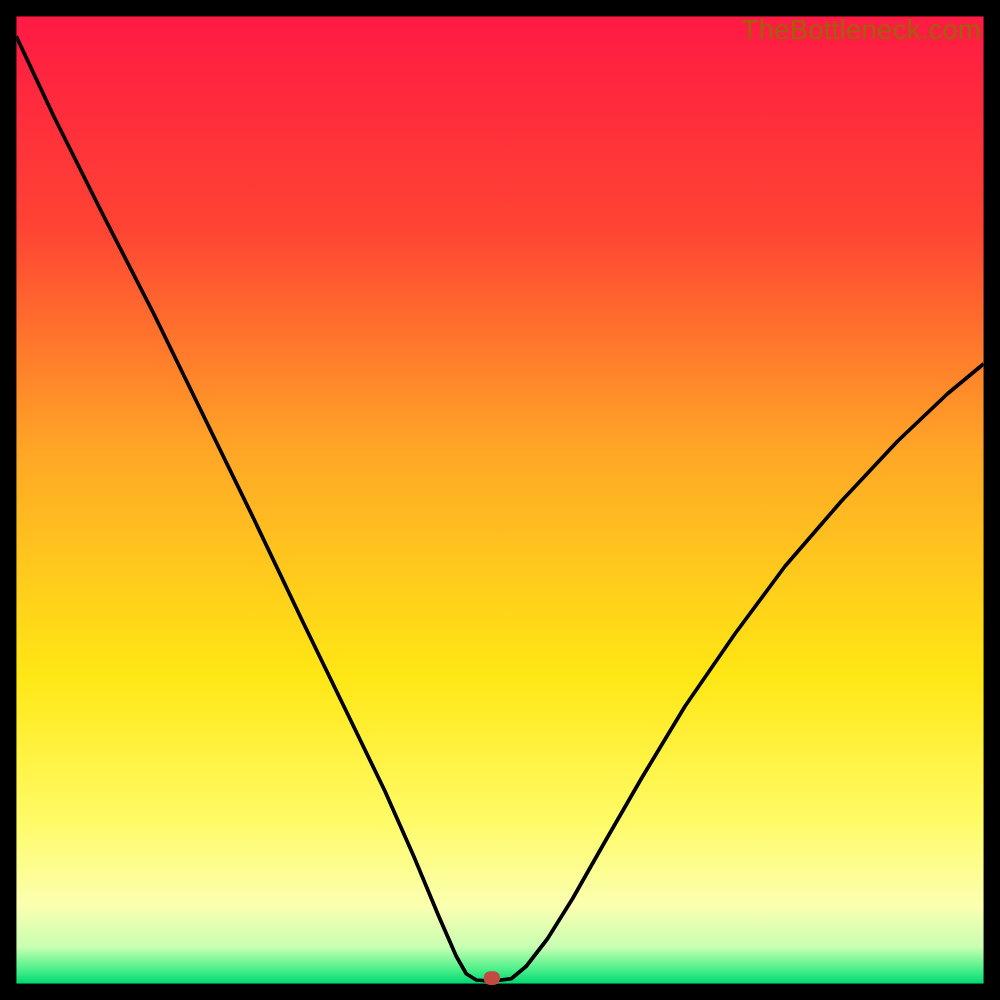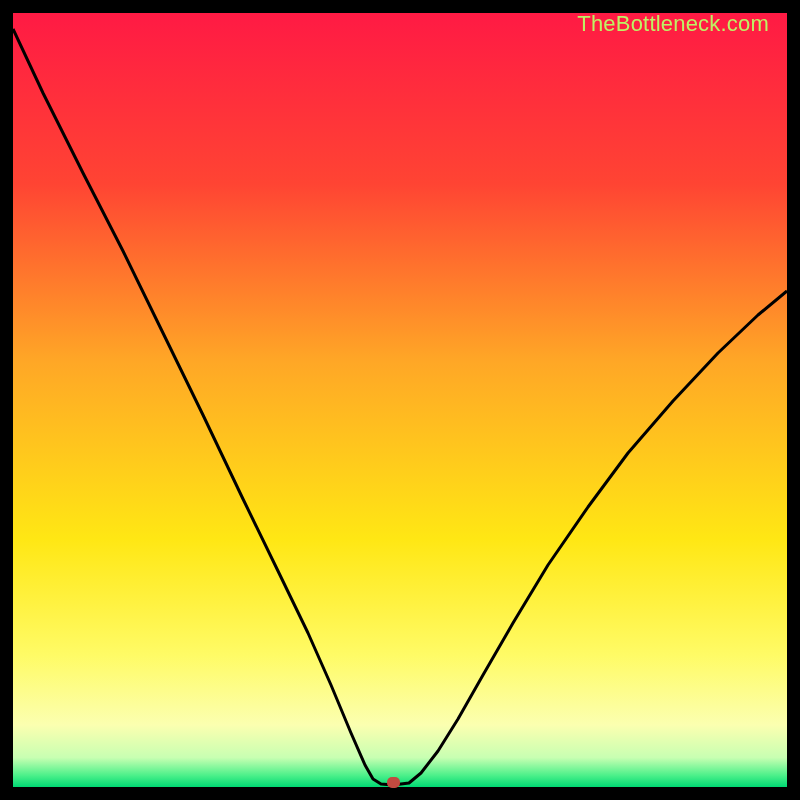--- a/index.html
+++ b/index.html
@@ -22,22 +22,22 @@
   .plot {
     position: absolute;
     left: 0;
     top: 0;
     width: 774px;
     height: 774px;
   }
   .watermark {
     position: absolute;
     top: -2px;
-    right: 18px;
-    color: #bef264;
+    right: 2px;
+    color: #a16207;
     font-size: 22px;
     font-weight: 500;
     letter-spacing: 0.2px;
     user-select: none;
     text-align: right;
   }
   .marker {
     position: absolute;
     width: 13px;
     height: 11px;

